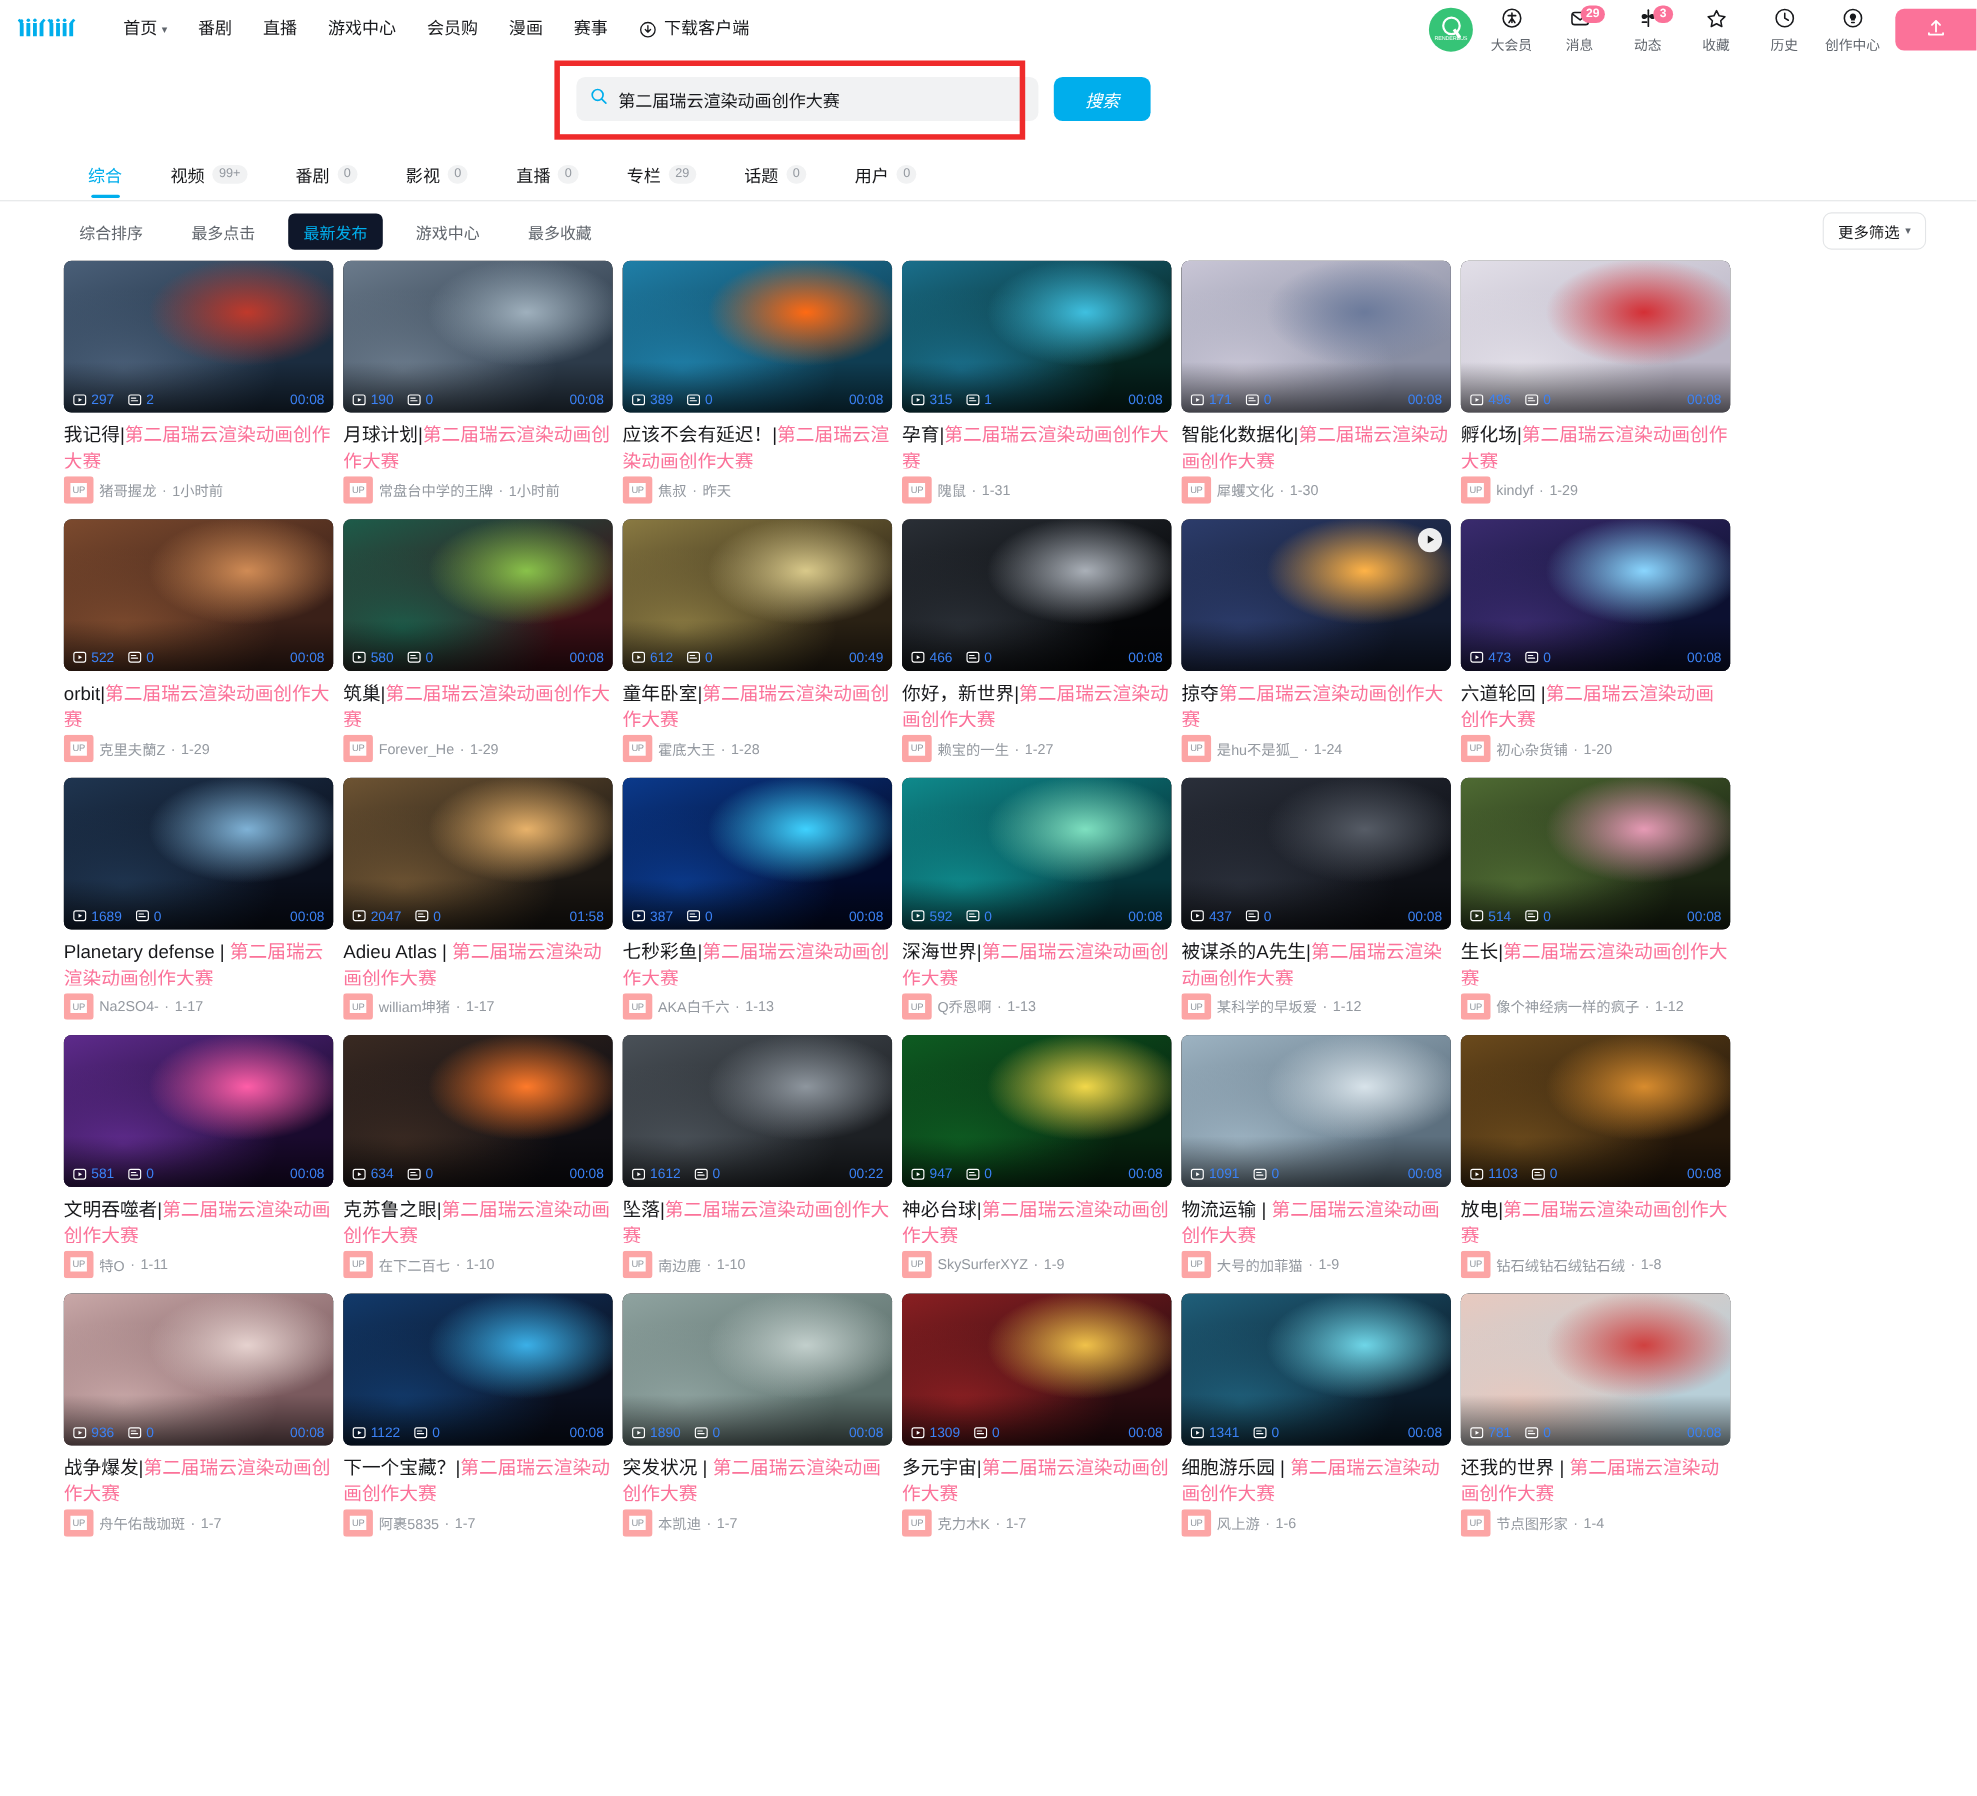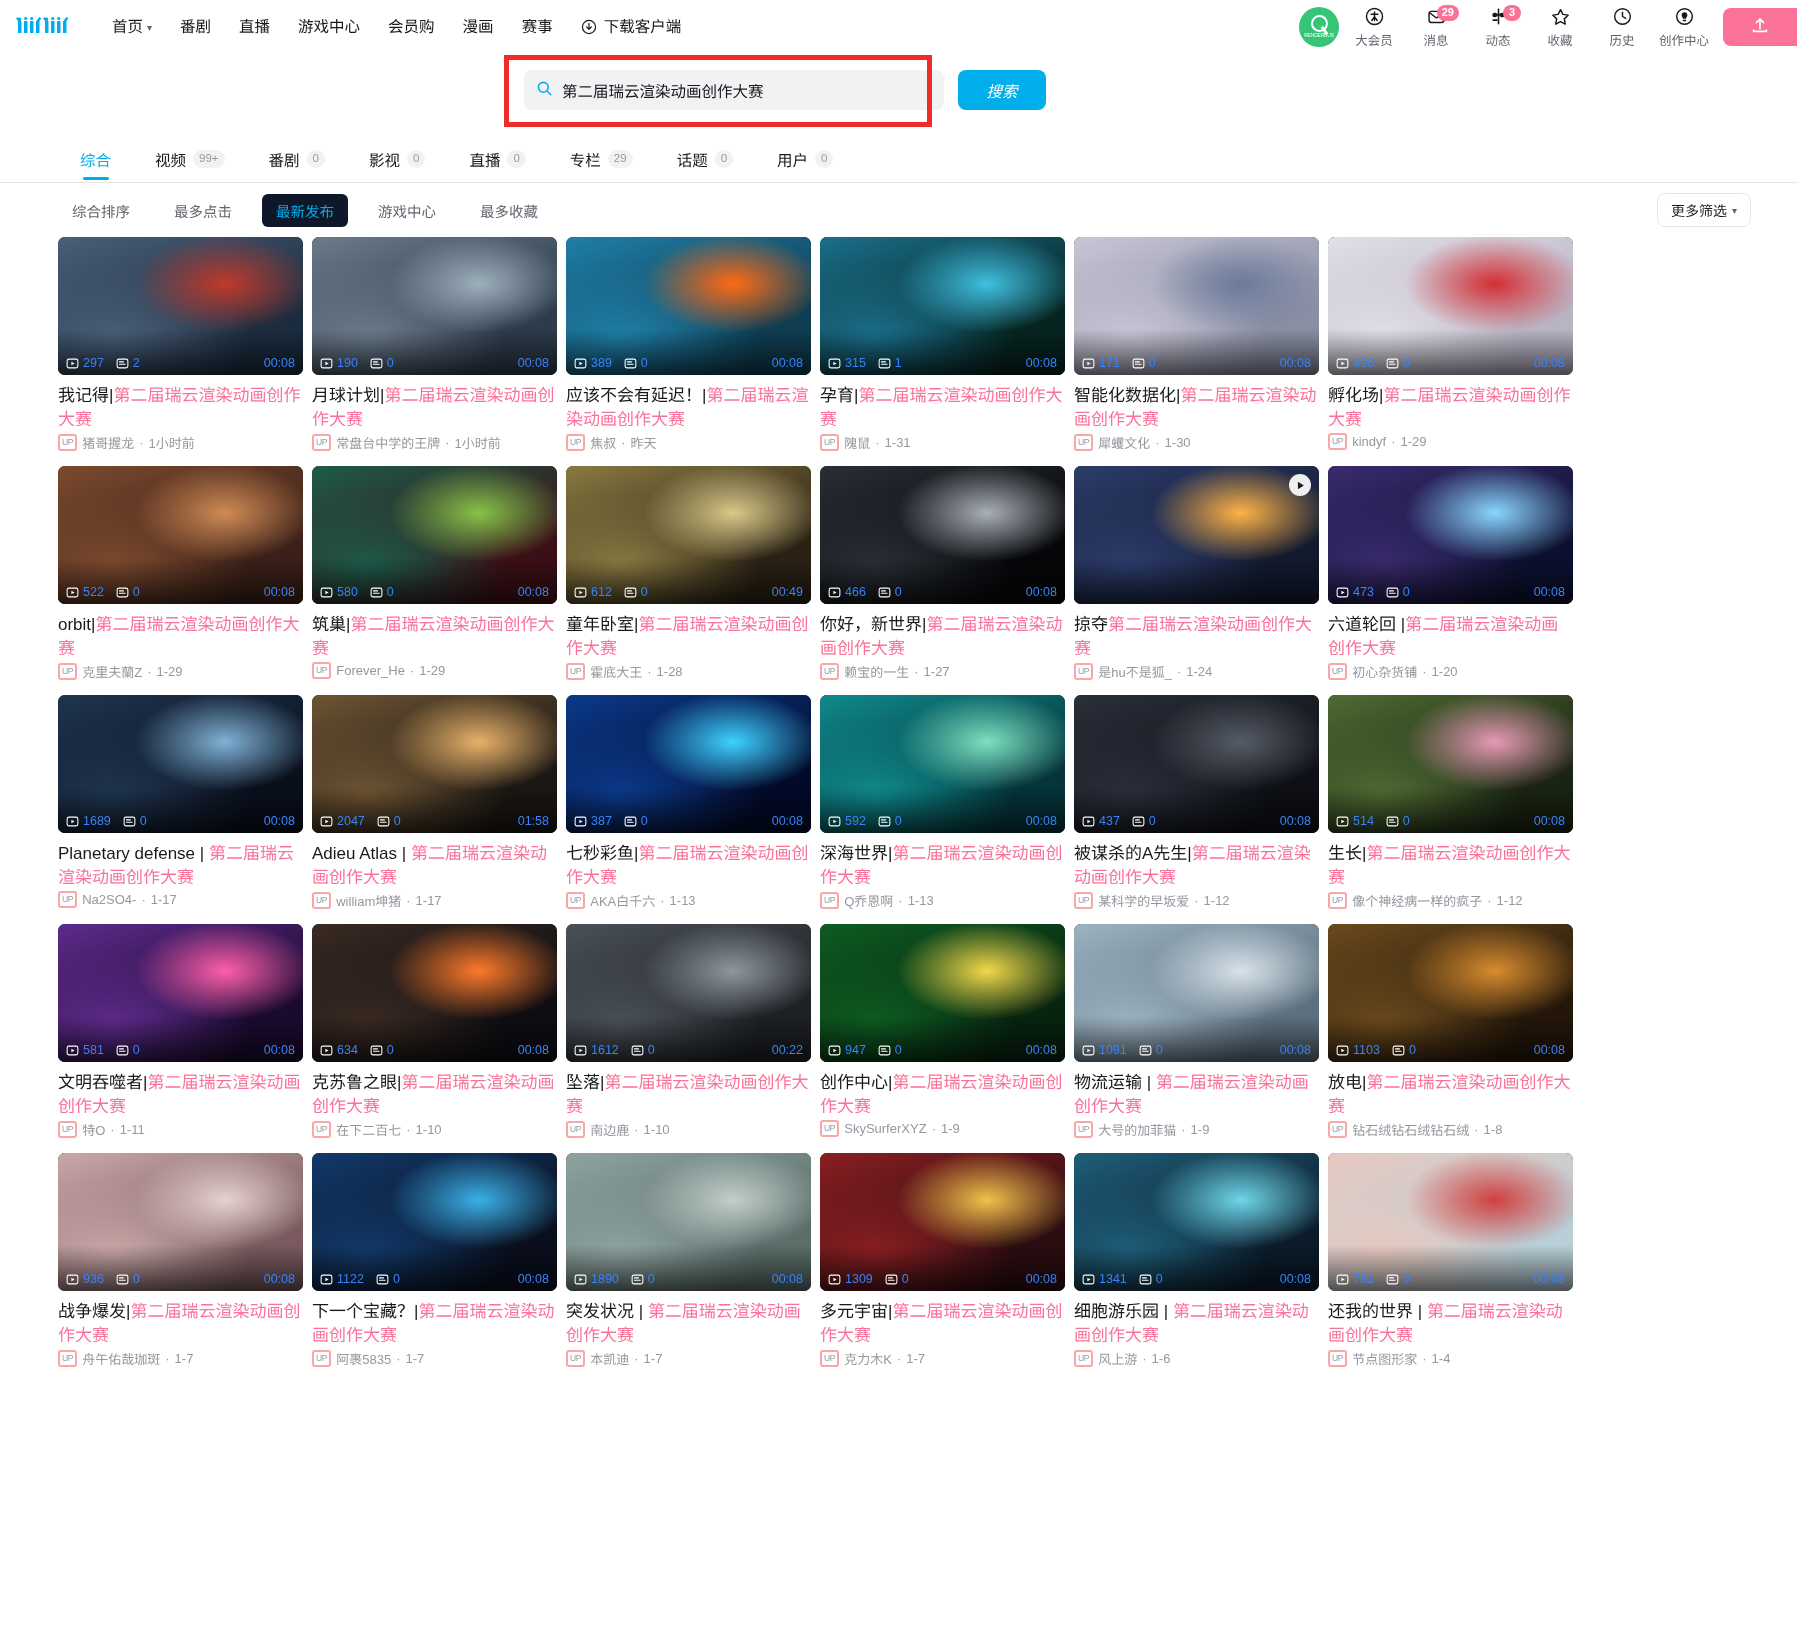--- a/index.html
+++ b/index.html
@@ -163,21 +163,21 @@
   .title {
     font-size:17px; line-height:1.42; margin-top:9px;
     color:#18191c; max-height:42px; overflow:hidden;
   }
   .title em { font-style:normal; color:#fb7299; }
   .author {
     display:flex; align-items:center; gap:5px; margin-top:7px;
     font-size:13px; color:#9499a0; white-space:nowrap; overflow:hidden;
   }
   .up-tag {
-    border:2px solid #fca5a5; border-radius:3px; font-size:8.5px;
+    border:6px solid #fca5a5; border-radius:3px; font-size:8.5px;
     padding:0px 2px; color:#9499a0; line-height:1.5; letter-spacing:-0.3px;
   }
 </style>
 </head>
 <body>
 
 <div class="header">
 
   <div class="logo">
     <svg width="60" height="26" viewBox="0 0 120 52" aria-hidden="true">
@@ -1130,21 +1130,21 @@
           <svg width="13" height="13" viewBox="0 0 16 16" fill="none" stroke="#fff" stroke-width="1.3">
             <rect x="1.4" y="2.6" width="13.2" height="10.8" rx="2.2"></rect>
             <path d="M4.2 6h5M4.2 9h7" stroke-linecap="round"></path>
           </svg>
           <span>0</span>
         </span>
         <span class="dur">00:08</span>
       </div>
     </div>
     <div class="title">
-      <span>创作中心|</span><em>第二届瑞云渲染动画创作大赛</em><span></span>
+      <span>神必台球|</span><em>第二届瑞云渲染动画创作大赛</em><span></span>
     </div>
     <div class="author">
       <span class="up-tag">UP</span>
       <span>SkySurferXYZ</span>
       <span>·</span>
       <span>1-9</span>
     </div>
     </div>
     <div class="card">
     <div class="thumb">

